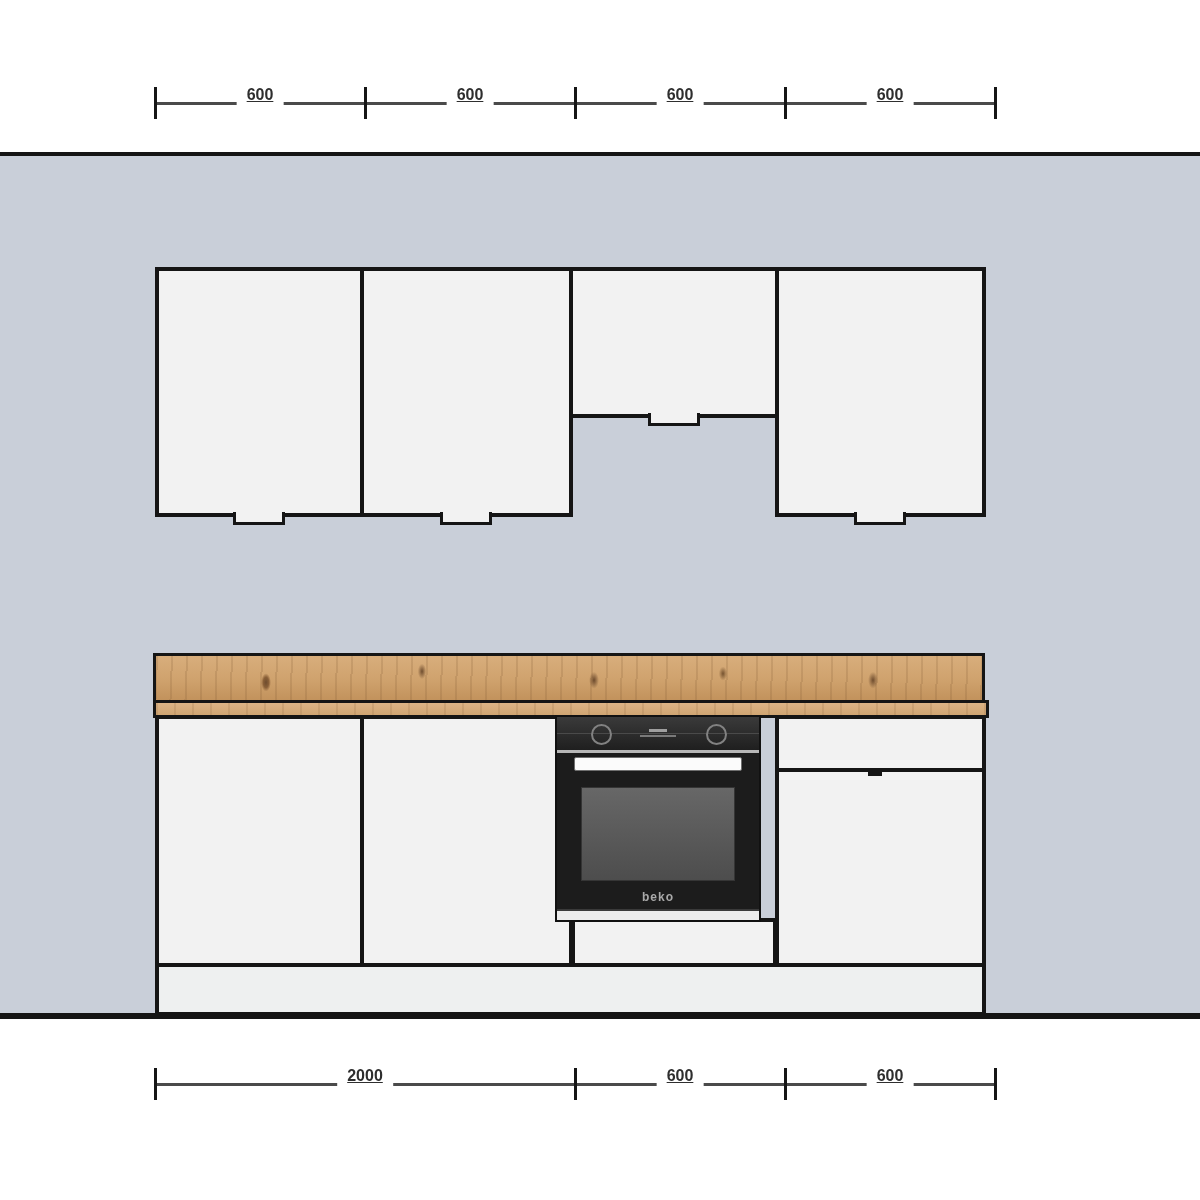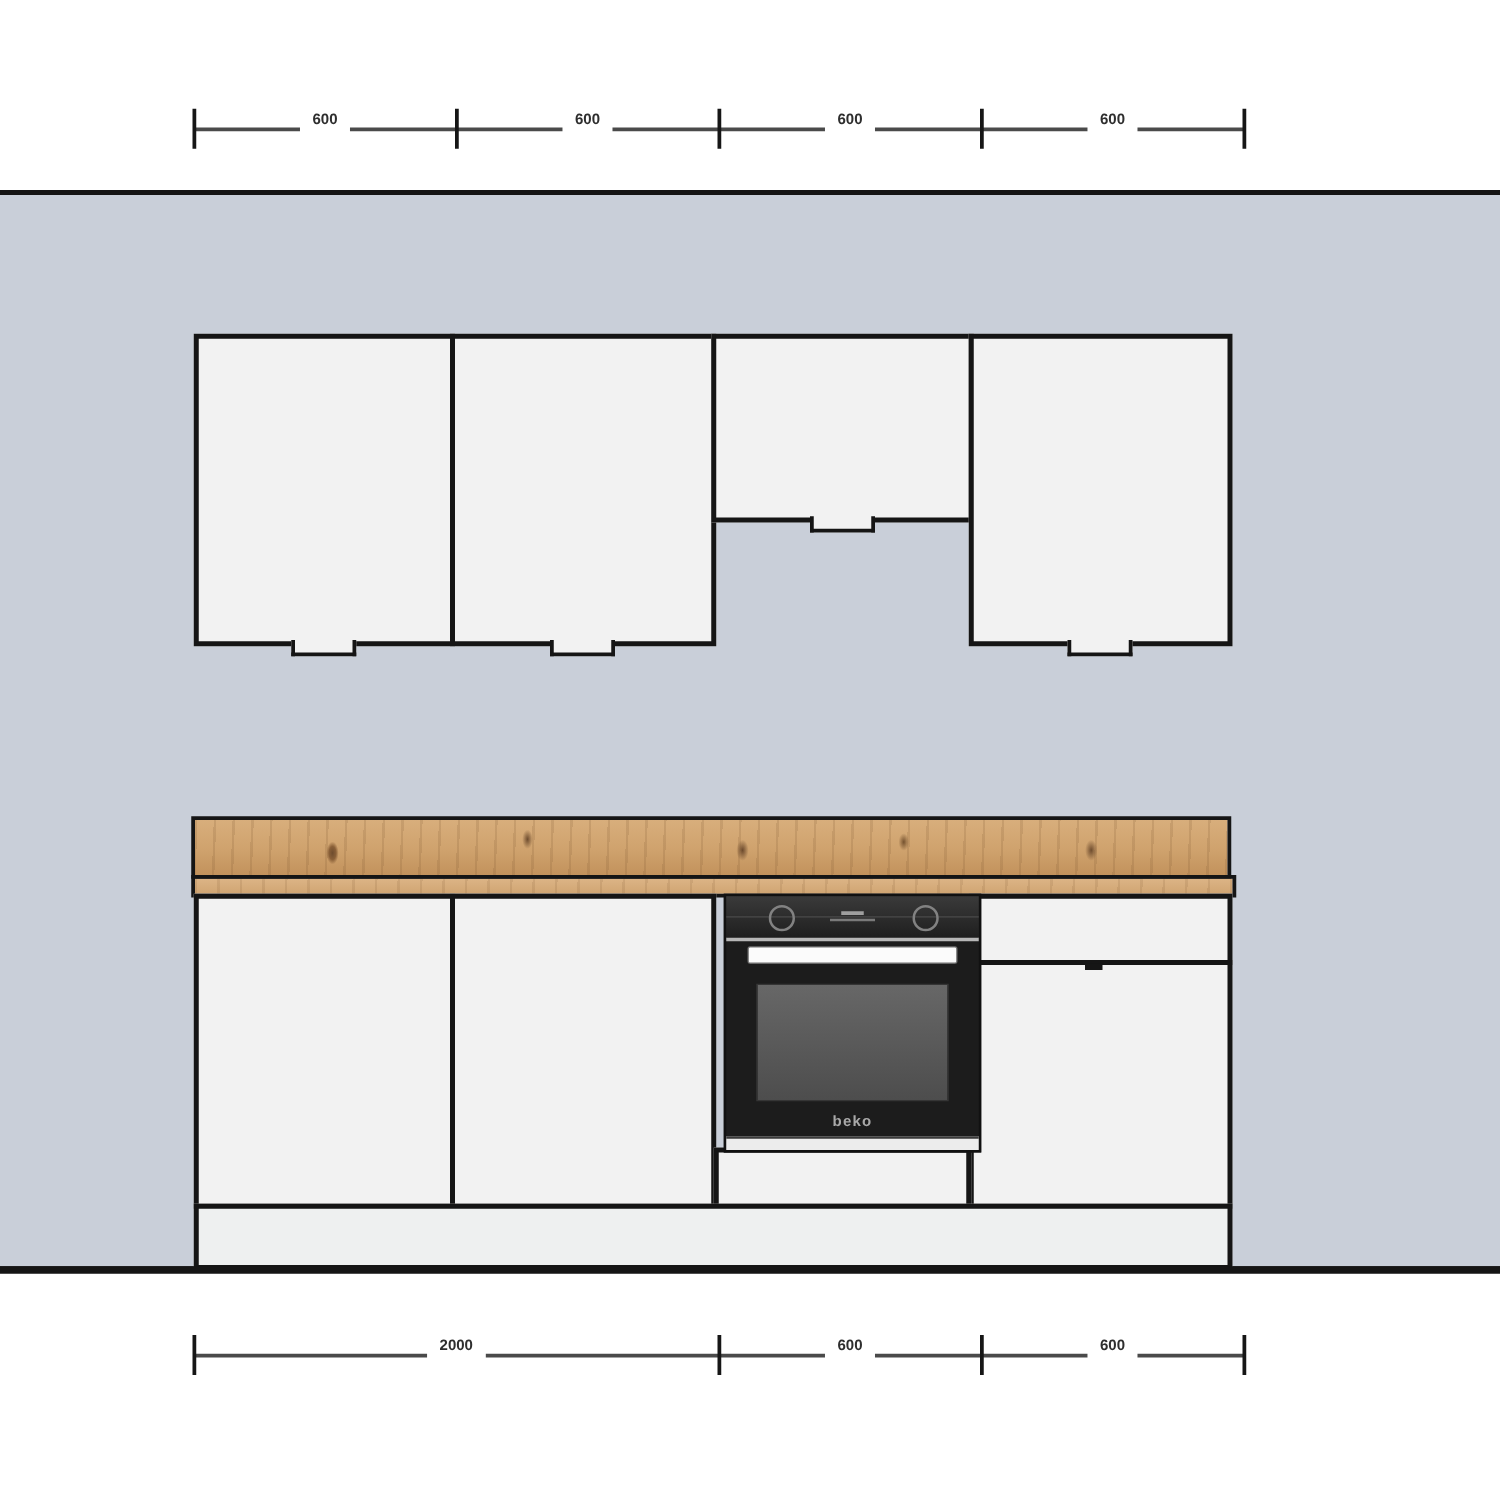--- a/index.html
+++ b/index.html
@@ -46,21 +46,21 @@
 
   
   .b1{left:155px;top:715px;width:209px;height:252px;}
   .b2{left:360px;top:715px;width:213px;height:252px;}
   .bd-right-drawer{left:775px;top:715px;width:211px;height:57px;}
   .bd-right-door{left:775px;top:768px;width:211px;height:199px;}
   .drawer-notch{left:868px;top:771px;width:14px;height:5px;background:#151515;}
 
   
   .oven-drawer{left:571px;top:918px;width:206px;height:49px;}
-  .oven{left:579px;top:715px;width:206px;height:207px;background:#1c1c1c;
+  .oven{left:555px;top:715px;width:206px;height:207px;background:#1c1c1c;
         border:2px solid #111;display:flex;flex-direction:column;}
   .oven-cp{height:33px;position:relative;flex:0 0 auto;
            background:linear-gradient(180deg,#3a3a3a,#1f1f1f);}
   .oven-cp:after{content:"";position:absolute;left:0;right:0;top:16px;height:1px;background:#4a4a4a;}
   .knob{position:absolute;width:17px;height:17px;border:2px solid #828282;
         border-radius:50%;top:7px;z-index:2;}
   .knob-l{left:34px;}
   .knob-r{left:149px;}
   .oven-display{position:absolute;left:50%;top:9px;transform:translateX(-50%);
         width:46px;height:14px;display:flex;flex-direction:column;align-items:center;
@@ -84,21 +84,21 @@
 
   
   .dimline{height:3px;background:#4a4a4a;}
   .dim-top{left:155px;top:102px;width:841px;}
   .dim-bot{left:155px;top:1083px;width:841px;}
   .tick{width:3px;height:32px;background:#161616;}
   .tick.t-top{top:87px;}
   .tick.t-bot{top:1068px;}
   .dimlabel{top:82px;height:26px;transform:translateX(-50%);background:#ffffff;
             padding:0 10px;display:flex;align-items:center;color:#2e2e2e;
-            font-size:12px;font-weight:bold;}
+            font-size:16px;font-weight:bold;text-decoration:underline;}
   .dimlabel.lb-bot{top:1063px;}
 </style>
 </head>
 <body>
 
 <div class="abs wall"></div>
 
 <div class="abs front u1"></div>
 <div class="abs front u2"></div>
 <div class="abs front u3"></div>

